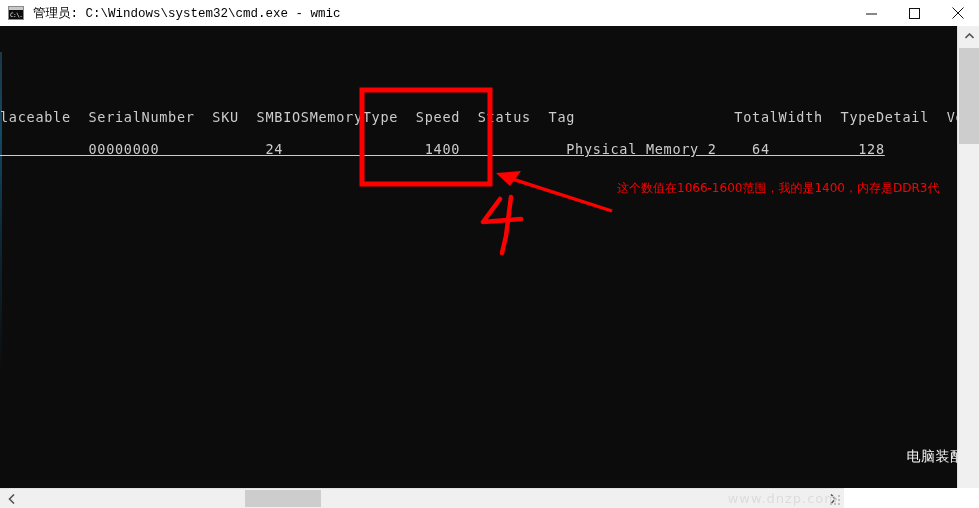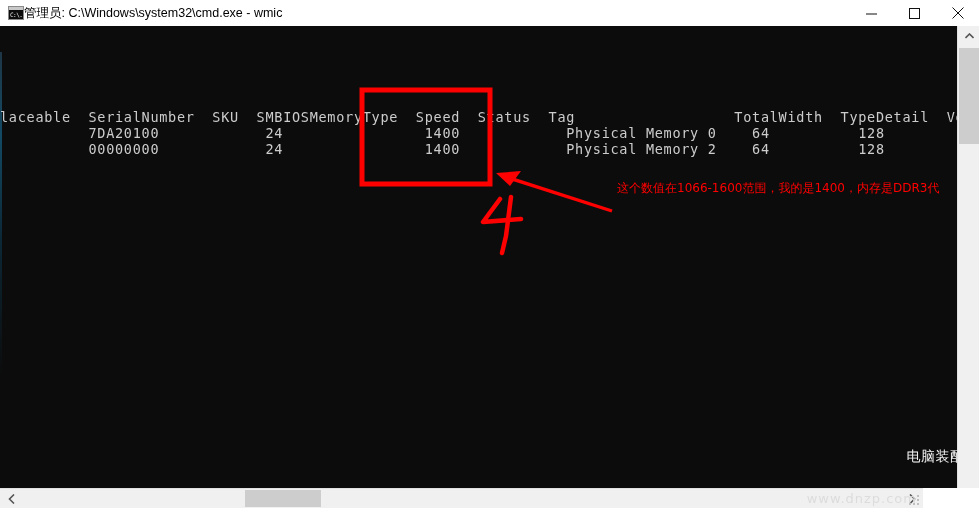--- a/index.html
+++ b/index.html
@@ -50,24 +50,25 @@
     content: "C:\\.";
     position: absolute;
     left: 1px; top: 3px;
     font-family: "DejaVu Sans Mono", monospace;
     font-size: 6px;
     line-height: 9px;
     color: #e8e8e8;
     letter-spacing: -0.5px;
   }
   .title-text {
+    margin-left: 9px;
     font-size: 12.5px;
     color: #000000;
     white-space: nowrap;
-    font-family: Liberation Sans, sans-serif;
+    font-family: Liberation Mono, monospace;
   }
   .win-buttons {
     margin-left: auto;
     display: flex;
     height: 26px;
   }
   .win-btn {
     width: 43px;
     height: 26px;
     display: flex;
@@ -90,21 +91,21 @@
     left: 0; top: 0;
     font-family: "DejaVu Sans Mono", monospace;
     font-size: 13.5px;
     line-height: 16px;
     color: #cccccc;
     white-space: pre;
     letter-spacing: 0.72px;
   }
   .line-hdr { position: absolute; left: 0; top: 83px; }
   .line-1   { position: absolute; left: 0; top: 99px; }
-  .line-2   { position: absolute; left: 0; top: 115px; }
+  .line-2   { position: absolute; left: 0; top: 115px; text-decoration: underline; }
   
   .left-edge {
     position: absolute;
     left: 0; top: 26px;
     width: 2px; height: 462px;
     background: linear-gradient(to bottom, #1f3b4d 0%, #14516e 18%, #0c2c3c 40%, #0c0c0c 70%);
     opacity: .9;
   }
   
   .vscroll {
@@ -123,21 +124,21 @@
   .vs-thumb {
     position: absolute;
     left: 1px; top: 22px;
     width: 20px; height: 96px;
     background: #cdcdcd;
   }
   
   .hscroll {
     position: absolute;
     left: 0; bottom: 0;
-    width: 923px; height: 20px;
+    width: 844px; height: 20px;
     background: #f0f0f0;
     border-top: 1px solid #e2e2e2;
     box-sizing: border-box;
   }
   .hs-arrow-l, .hs-arrow-r {
     position: absolute;
     top: 0;
     width: 22px; height: 19px;
     display: flex; align-items: center; justify-content: center;
   }
@@ -219,21 +220,20 @@
           <line x1="0.5" y1="0.5" x2="11.5" y2="11.5" stroke="#111" stroke-width="1"></line>
           <line x1="11.5" y1="0.5" x2="0.5" y2="11.5" stroke="#111" stroke-width="1"></line>
         </svg>
       </div>
     </div>
   </div>
 
   <div class="console">
     <div class="left-edge"></div>
     <div class="con-text line-hdr">laceable  SerialNumber  SKU  SMBIOSMemoryType  Speed  Status  Tag                  TotalWidth  TypeDetail  Version</div>
-    <div class="con-text line-1">          7DA20100            24                1400            Physical Memory 0    64          128</div>
     <div class="con-text line-2">          00000000            24                1400            Physical Memory 2    64          128</div>
 
     <div class="wm-main">电脑装配网</div>
   </div>
 
   <div class="vscroll">
     <div class="vs-arrow">
       <svg width="9" height="6" viewBox="0 0 9 6">
         <path d="M0.5 5 L4.5 1 L8.5 5" fill="none" stroke="#555" stroke-width="1.6"></path>
       </svg>

